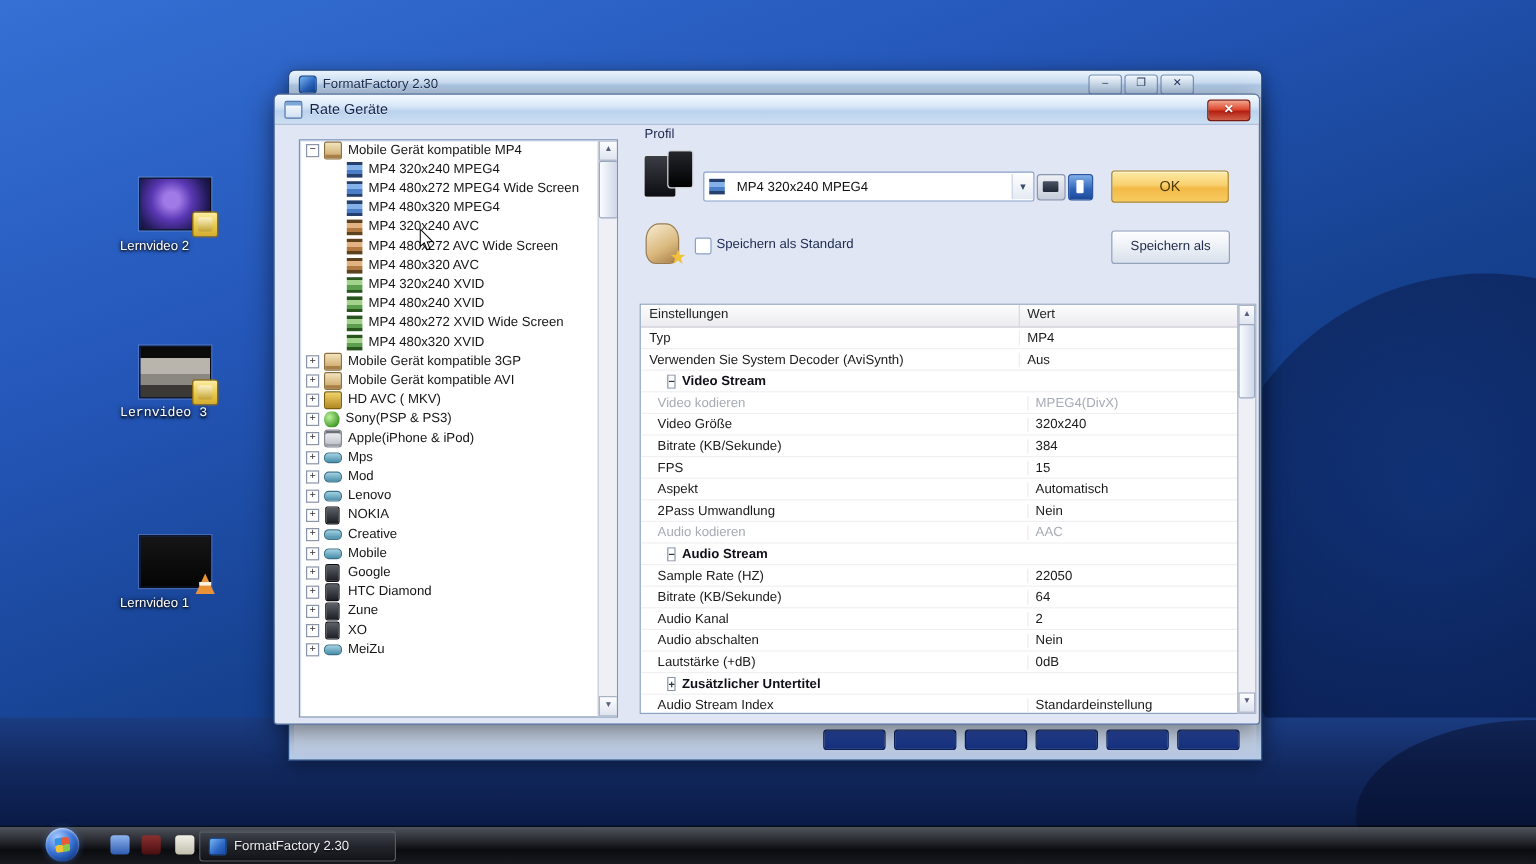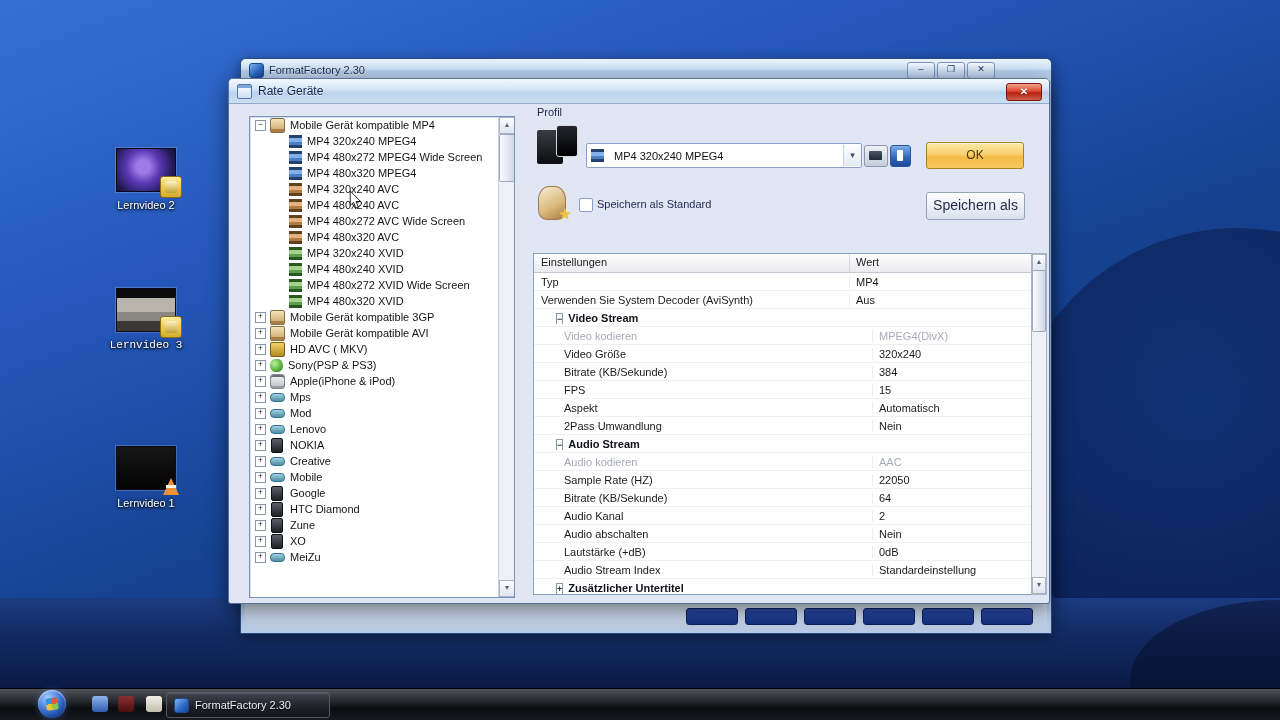--- a/index.html
+++ b/index.html
@@ -11,21 +11,21 @@
     background:linear-gradient(160deg,#3570d4 0%,#2456b8 30%,#16three 0%,#16418f 55%,#123a86 70%,#0e2d6e 100%);
     background:linear-gradient(160deg,#3570d4 0%,#2456b8 30%,#16418f 55%,#123a86 70%,#0e2d6e 100%);}
   .wall-circle{position:absolute;left:1008px;top:228px;width:460px;height:460px;border-radius:50%;
     background:radial-gradient(circle at 42% 40%, rgba(10,24,70,.25), rgba(7,17,55,.55) 70%);}
   .wall-band{position:absolute;left:0;top:598px;width:1280px;height:90px;
     background:linear-gradient(180deg,#1b3c82 0%,#12295f 45%,#0a1a46 100%);}
   .wall-blob{position:absolute;left:1130px;top:600px;width:300px;height:160px;border-radius:50%;
     background:rgba(5,12,40,.5);}
 
   
-  .dicon{position:absolute;width:92px;text-align:center;}
+  .dicon{position:absolute;width:92px;}
   .thumb{width:58px;height:42px;margin:0 auto;position:relative;border:1px solid #0a0a18;
          box-shadow:0 0 0 1px rgba(255,255,255,.18);}
   .thumb-nebula{background:radial-gradient(circle at 45% 42%, #a07ae6 0 16%, #5a38b4 42%, #221a58 74%, #0b0a26);}
   .thumb-scene{background:linear-gradient(180deg,#0b0b0b 0 22%, #b9b5ad 22% 54%, #8b8881 54% 76%, #3b3935 76%);}
   .thumb-dark{background:linear-gradient(180deg,#161616,#040404);}
   .badge{position:absolute;right:-7px;bottom:-7px;width:20px;height:20px;
          background:linear-gradient(#fdeea2,#e9c94c 55%,#d4ac2e);border:1px solid #8a6a12;border-radius:3px;}
   .badge::after{content:"";position:absolute;left:4px;top:4px;right:4px;bottom:4px;
          background:linear-gradient(#fff8,#0002);border-radius:2px;}
   .badge-cone{position:absolute;right:-4px;bottom:-6px;width:0;height:0;background:none;border:none;
@@ -112,33 +112,33 @@
   .okbtn{position:absolute;left:697px;top:63px;width:96px;height:25px;border-radius:3px;border:1px solid #ab8420;
         background:linear-gradient(180deg,#fdeaa6,#f9d06e 45%,#f3ba46 55%,#f7ca60);
         font-size:12px;color:#4c3a06;text-align:center;line-height:24px;box-shadow:inset 0 1px 0 #fff9;}
   .wizicon{position:absolute;left:303px;top:101px;width:40px;height:42px;}
   .wizicon .body{position:absolute;left:6px;top:6px;width:26px;height:32px;border-radius:40% 40% 30% 30%;
         background:linear-gradient(150deg,#f7ecd2,#d9b87c 60%,#a87c46);border:1px solid #9a7a4a;}
   .wizicon .star{position:absolute;right:1px;bottom:2px;width:12px;height:12px;background:#f0c23c;
         clip-path:polygon(50% 0,63% 35%,100% 38%,70% 60%,82% 100%,50% 76%,18% 100%,30% 60%,0 38%,37% 35%);}
   .chk{position:absolute;left:350px;top:119px;width:12px;height:12px;background:#fff;border:1px solid #8aa0c8;border-radius:2px;}
   .saveas{position:absolute;left:697px;top:113px;width:97px;height:26px;border-radius:3px;border:1px solid #94a2bc;
-        background:linear-gradient(180deg,#fdfdfe,#ecf0f6 50%,#d9e0ec);font-size:14px;color:#1e2a48;
+        background:linear-gradient(180deg,#fdfdfe,#ecf0f6 50%,#d9e0ec);font-size:11px;color:#1e2a48;
         text-align:center;line-height:25px;box-shadow:inset 0 1px 0 #fff;}
 
   
   .ptable{position:absolute;left:304px;top:174px;width:498px;height:340px;background:#fff;
         border:1px solid #8aa0c0;overflow:hidden;}
   .phead{height:18px;display:flex;background:linear-gradient(#fdfdfd,#ebebf0);border-bottom:1px solid #c6c6d0;
         font-size:11px;color:#222;}
   .phead .c1{width:308px;flex:none;padding:2px 0 0 7px;border-right:1px solid #d8d8e0;}
   .phead .c2{flex:1;padding:2px 0 0 6px;}
   .prow{height:17px;display:flex;align-items:center;font-size:11px;color:#1a1a1a;border-bottom:1px solid #f0f0f4;}
   .prow .l{width:308px;flex:none;padding-left:7px;white-space:nowrap;overflow:hidden;}
-  .prow .l.ind{padding-left:30px;}
+  .prow .l.ind{padding-left:14px;}
   .prow .v{flex:1;padding-left:6px;border-left:1px solid #ececf2;white-space:nowrap;overflow:hidden;}
   .prow.section{font-weight:bold;color:#101018;}
   .prow.section .l{padding-left:36px;}
   .prow.section .exp{margin:0 5px 0 -14px;}
   .prow.muted, .prow.muted .v{color:#a6abb5;}
   .pscroll{position:absolute;left:802px;top:174px;width:14px;height:340px;background:#eef0f6;border:1px solid #aab4c8;}
 
   .cursor{position:absolute;left:349px;top:191px;width:13px;height:19px;}
 
   
@@ -244,26 +244,20 @@
           <div class="trow">
             <span class="pad1"></span>
             <span class="exp exp-none"></span>
             <span class="i i-film-amber"></span>
             <span class="tlabel">MP4 320x240 AVC</span>
           </div>
           <div class="trow">
             <span class="pad1"></span>
             <span class="exp exp-none"></span>
             <span class="i i-film-amber"></span>
-            <span class="tlabel">MP4 480x240 AVC</span>
-          </div>
-          <div class="trow">
-            <span class="pad1"></span>
-            <span class="exp exp-none"></span>
-            <span class="i i-film-amber"></span>
             <span class="tlabel">MP4 480x272 AVC Wide Screen</span>
           </div>
           <div class="trow">
             <span class="pad1"></span>
             <span class="exp exp-none"></span>
             <span class="i i-film-amber"></span>
             <span class="tlabel">MP4 480x320 AVC</span>
           </div>
           <div class="trow">
             <span class="pad1"></span>
@@ -450,53 +444,53 @@
             <span class="v">15</span>
           </div>
           <div class="prow">
             <span class="l ind">Aspekt</span>
             <span class="v">Automatisch</span>
           </div>
           <div class="prow">
             <span class="l ind">2Pass Umwandlung</span>
             <span class="v">Nein</span>
           </div>
-          <div class="prow section">
-            <span class="l"><span class="exp">−</span>Audio Stream</span>
-          </div>
           <div class="prow muted">
             <span class="l ind">Audio kodieren</span>
             <span class="v">AAC</span>
           </div>
+          <div class="prow section">
+            <span class="l"><span class="exp">−</span>Audio Stream</span>
+          </div>
           <div class="prow">
             <span class="l ind">Sample Rate (HZ)</span>
             <span class="v">22050</span>
           </div>
           <div class="prow">
             <span class="l ind">Bitrate (KB/Sekunde)</span>
             <span class="v">64</span>
           </div>
           <div class="prow">
             <span class="l ind">Audio Kanal</span>
             <span class="v">2</span>
           </div>
           <div class="prow">
             <span class="l ind">Audio abschalten</span>
             <span class="v">Nein</span>
           </div>
           <div class="prow">
             <span class="l ind">Lautstärke (+dB)</span>
             <span class="v">0dB</span>
           </div>
+          <div class="prow section">
+            <span class="l"><span class="exp">+</span>Zusätzlicher Untertitel</span>
+          </div>
           <div class="prow">
             <span class="l ind">Audio Stream Index</span>
             <span class="v">Standardeinstellung</span>
-          </div>
-          <div class="prow section">
-            <span class="l"><span class="exp">+</span>Zusätzlicher Untertitel</span>
           </div>
         </div>
     </div>
     <div class="pscroll">
       <div class="sbtn up" style="width:12px">▲</div>
       <div class="sthumb" style="top:16px;height:60px;width:12px"></div>
       <div class="sbtn dn" style="width:12px">▼</div>
     </div>
   </div>
 

